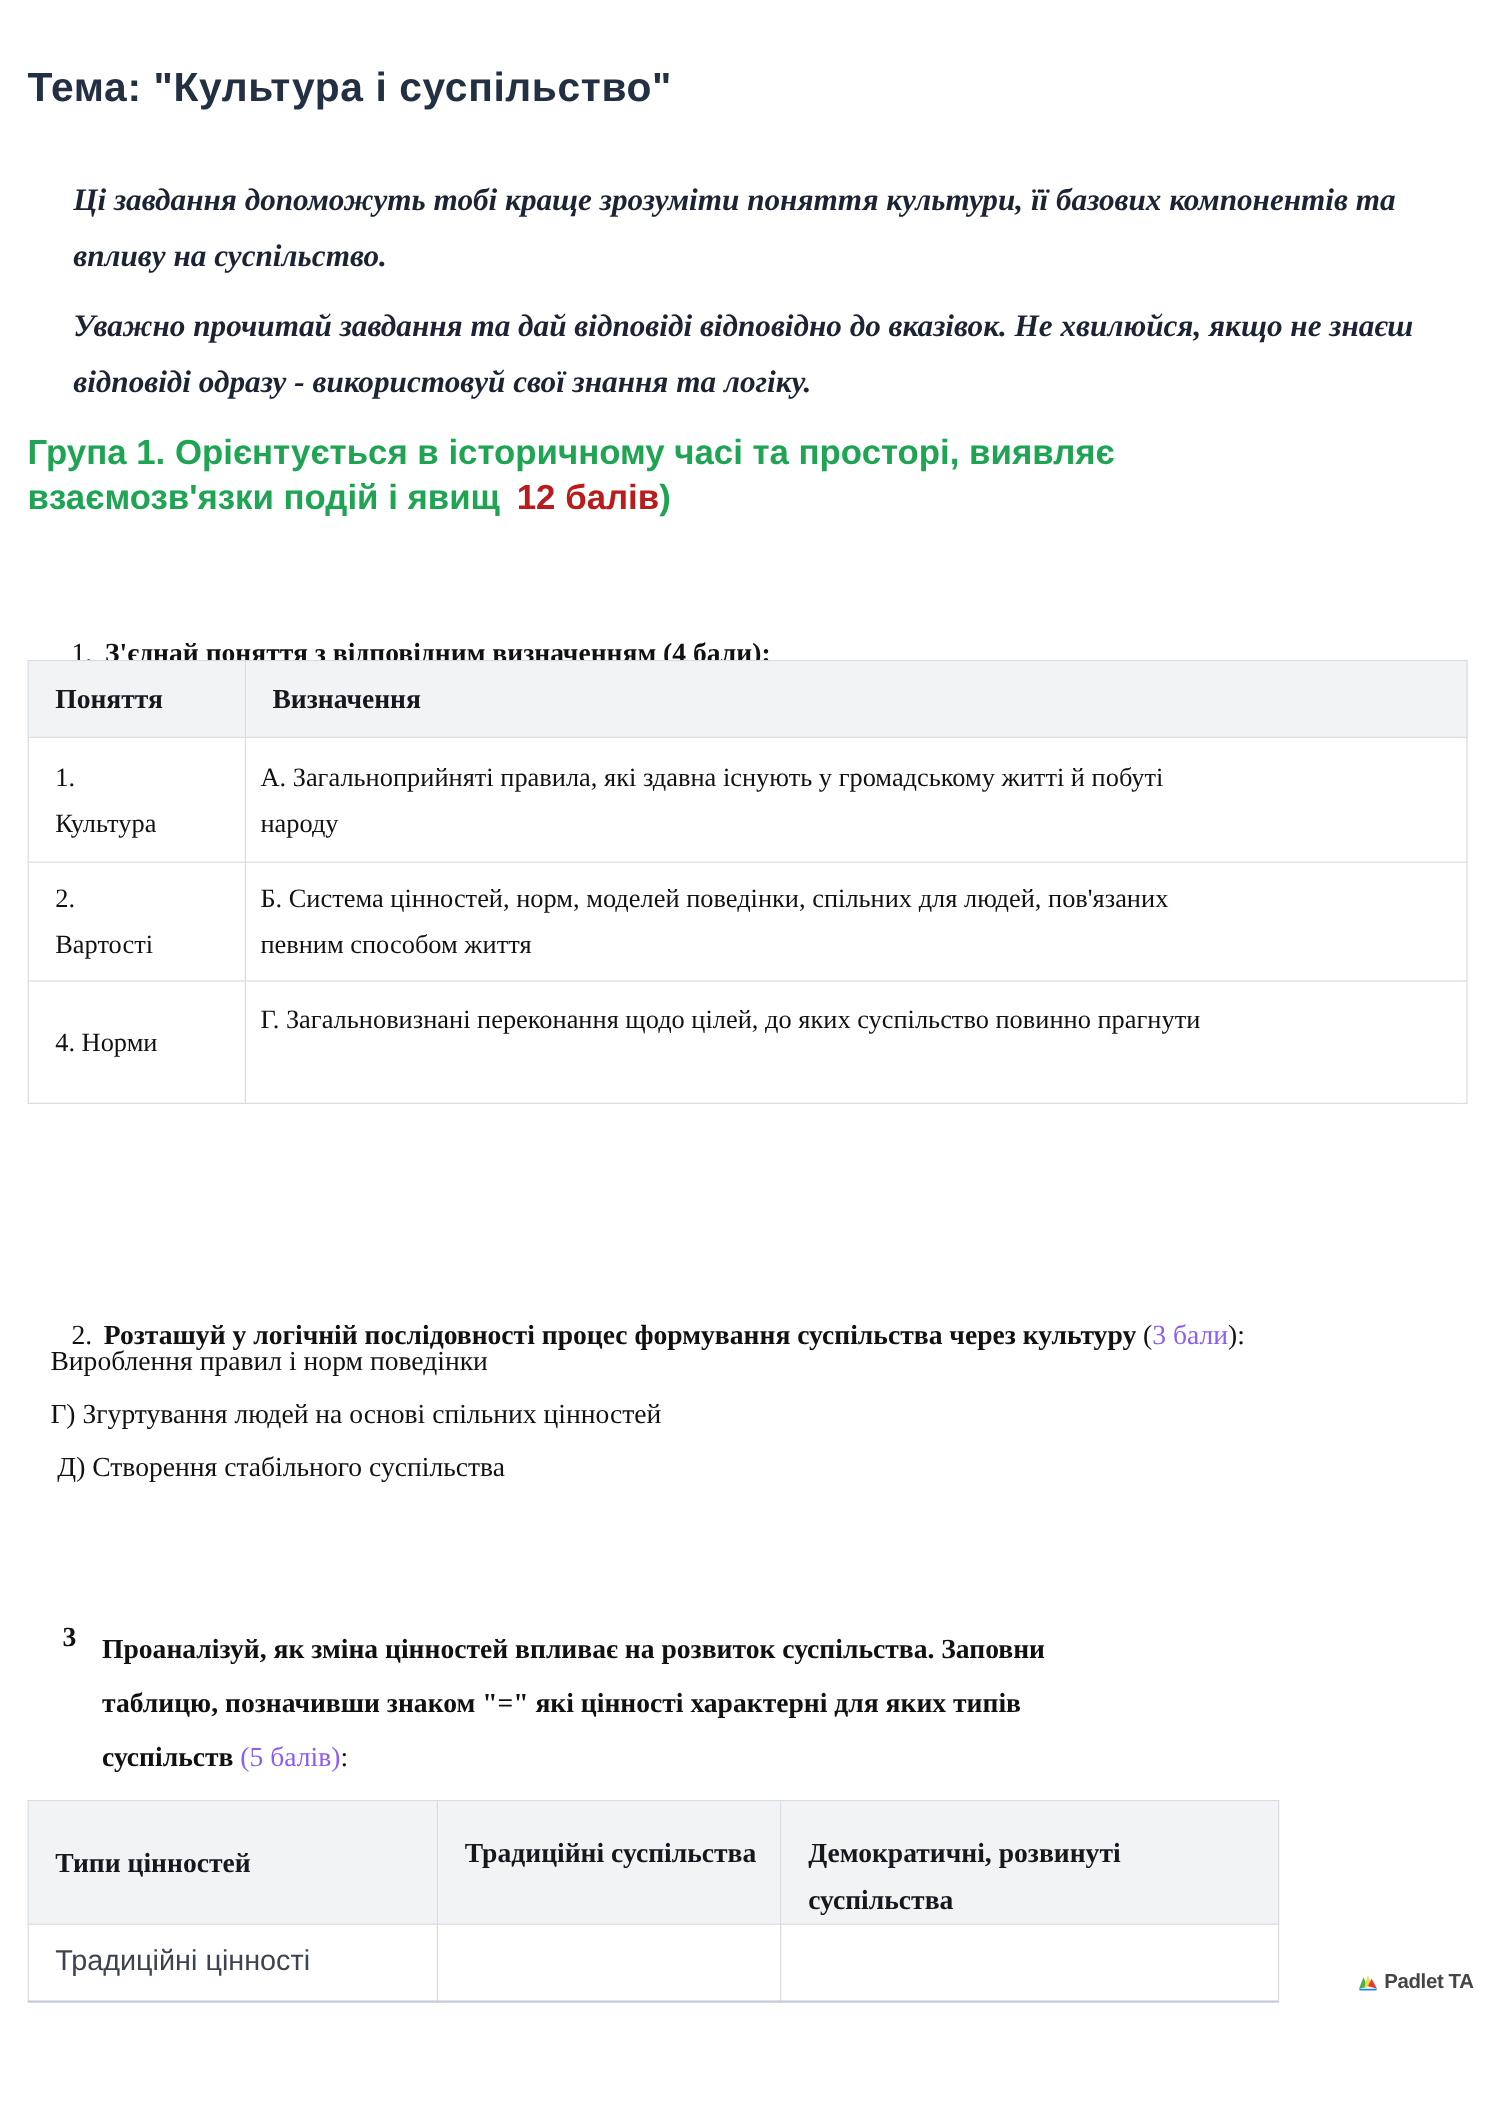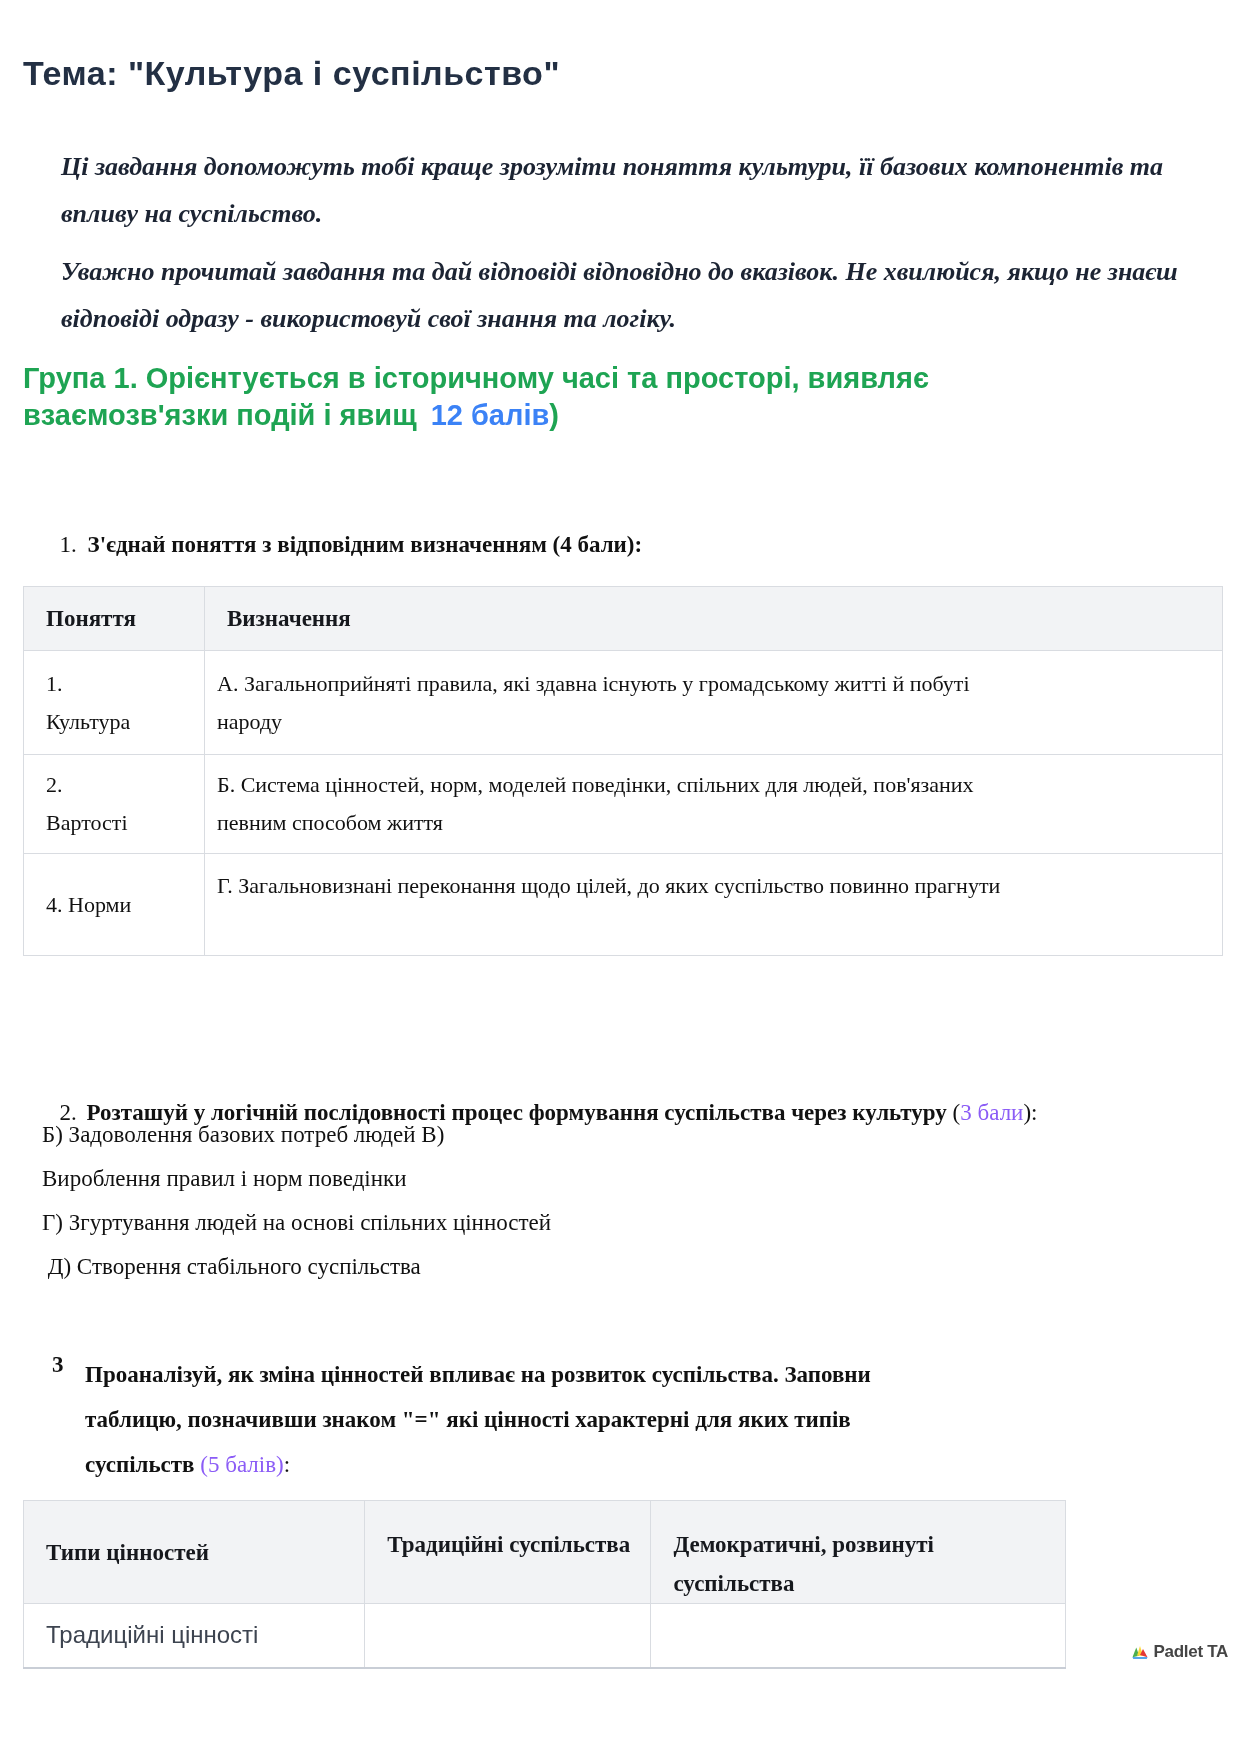--- a/index.html
+++ b/index.html
@@ -33,21 +33,21 @@
   }
   .intro.second { top: 248px; }
 
   .group-heading {
     left: 23px; top: 360px; width: 1190px;
     font-family: "Liberation Sans", sans-serif;
     font-weight: bold;
     font-size: 29px; line-height: 37px;
     color: #1ea453;
   }
-  .group-heading .points { color: #3b82f6; margin-left: 14px; }
+  .group-heading .points { color: #b91c1c; margin-left: 14px; }
   .group-heading .close { color: #1ea453; }
 
   .task-line {
     font-size: 23px; line-height: 30px; color: #111;
     white-space: pre-wrap;
   }
   .task-number { font-weight: normal; display: inline-block; }
   .task-bold { font-weight: bold; }
   .points-purple { color: #8b5cf6; font-weight: normal; }
   .paren-plain { font-weight: normal; color: #111; }
@@ -58,21 +58,21 @@
   table { border-collapse: collapse; background: #fff; }
   th, td { border: 1px solid #d9dce1; }
   thead th {
     background: #f2f3f5;
     font-weight: bold;
     font-size: 23px;
     text-align: left;
     color: #16181d;
   }
 
-  .concepts-table { left: 23px; top: 586px; width: 1200px; }
+  .concepts-table { left: 23px; top: 550px; width: 1200px; }
   .concepts-table th { vertical-align: middle; height: 64px; padding-left: 22px; }
   .concepts-table col.c1 { width: 181px; }
   .concepts-table td {
     font-size: 22px; line-height: 38px;
     vertical-align: middle;
     white-space: pre-line;
   }
   .concepts-table td.term { padding-left: 22px; padding-right: 8px; }
   .concepts-table td.def  { padding-left: 12px; padding-right: 120px; }
   .concepts-table tr.r1 td { height: 104px; }
@@ -184,21 +184,20 @@
       <td class="def">Г. Загальновизнані переконання щодо цілей, до яких суспільство повинно прагнути</td>
     </tr>
   </tbody>
 </table>
 
 <div class="abs task-line task2">
   <span class="task-number">2.</span><span class="task-bold">Розташуй у логічній послідовності процес формування суспільства через культуру</span><span class="paren-plain"> (</span><span class="points-purple">3 бали</span><span class="paren-plain">):</span>
 </div>
 
 <ul class="abs sequence-list">
-  <li>Б) Задоволення базових потреб людей В)</li>
   <li>Вироблення правил і норм поведінки</li>
   <li>Г) Згуртування людей на основі спільних цінностей</li>
   <li> Д) Створення стабільного суспільства</li>
 </ul>
 
 <div class="abs task3">
   <span class="task-number">3</span>
   <div class="task3-text"><span>Проаналізуй, як зміна цінностей впливає на розвиток суспільства. Заповни
 таблицю, позначивши знаком "=" які цінності характерні для яких типів
 суспільств</span> <span class="points-purple">(5 балів)</span><span class="paren-plain">:</span></div>

